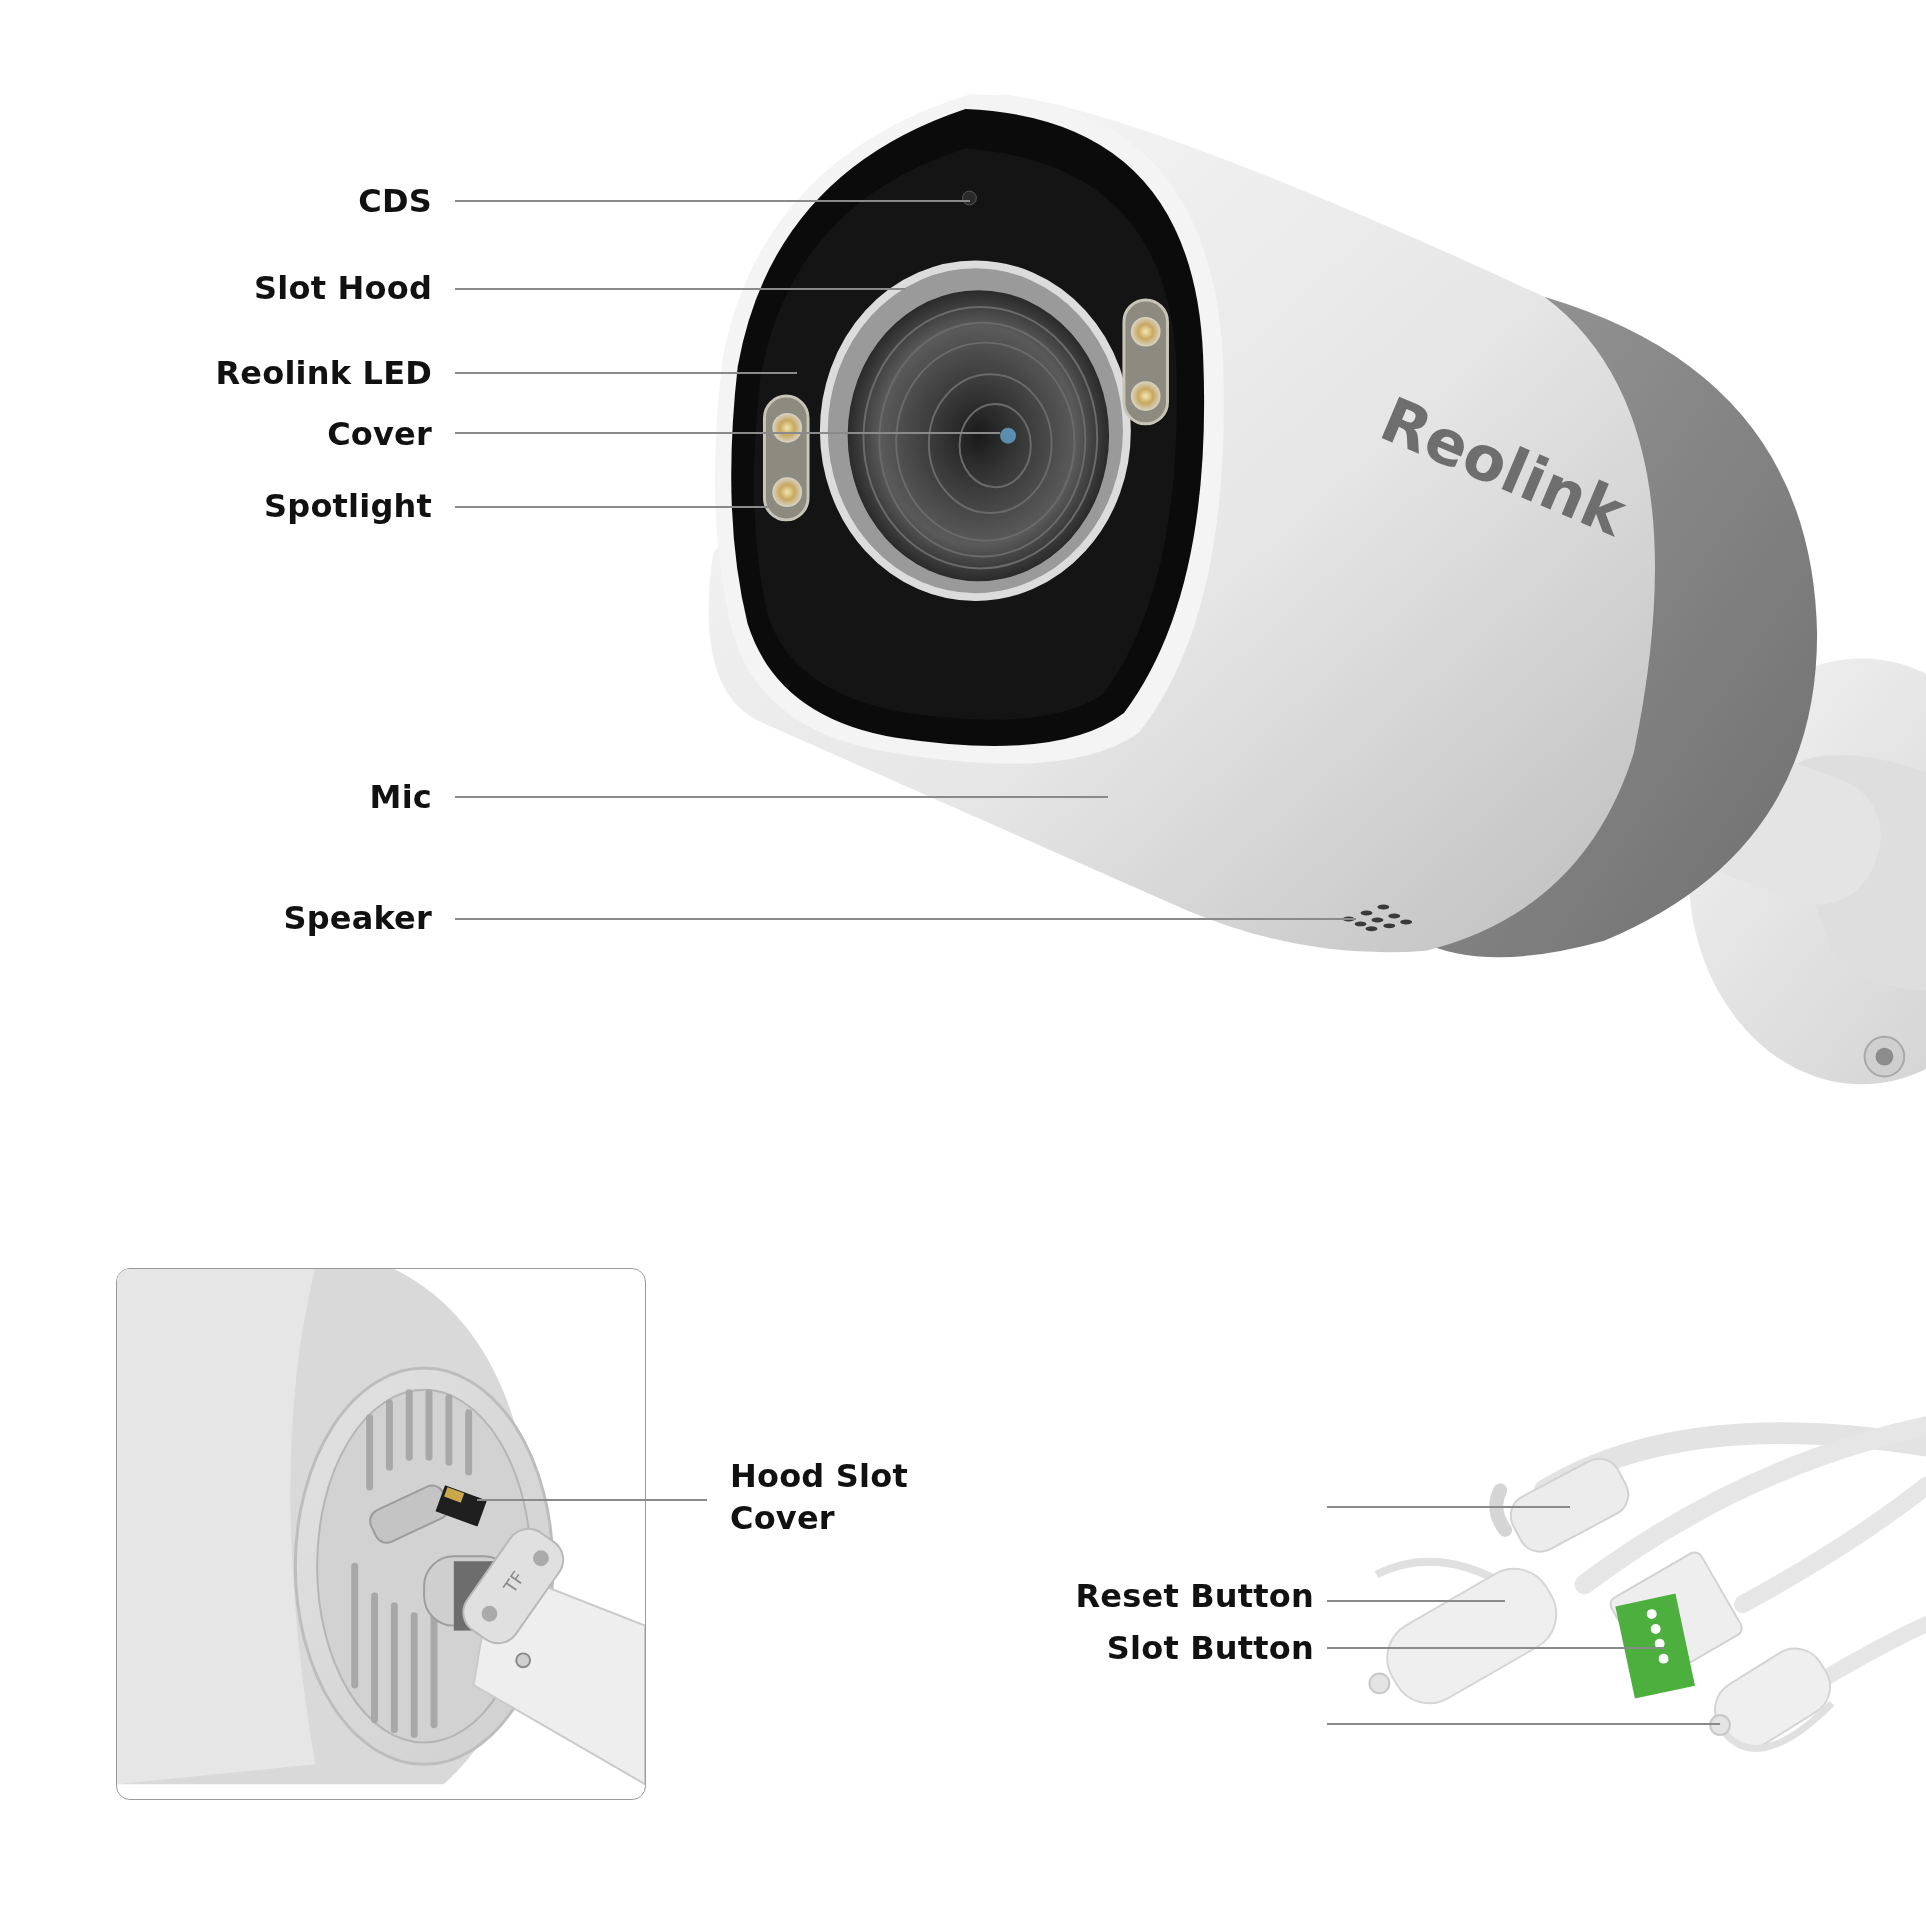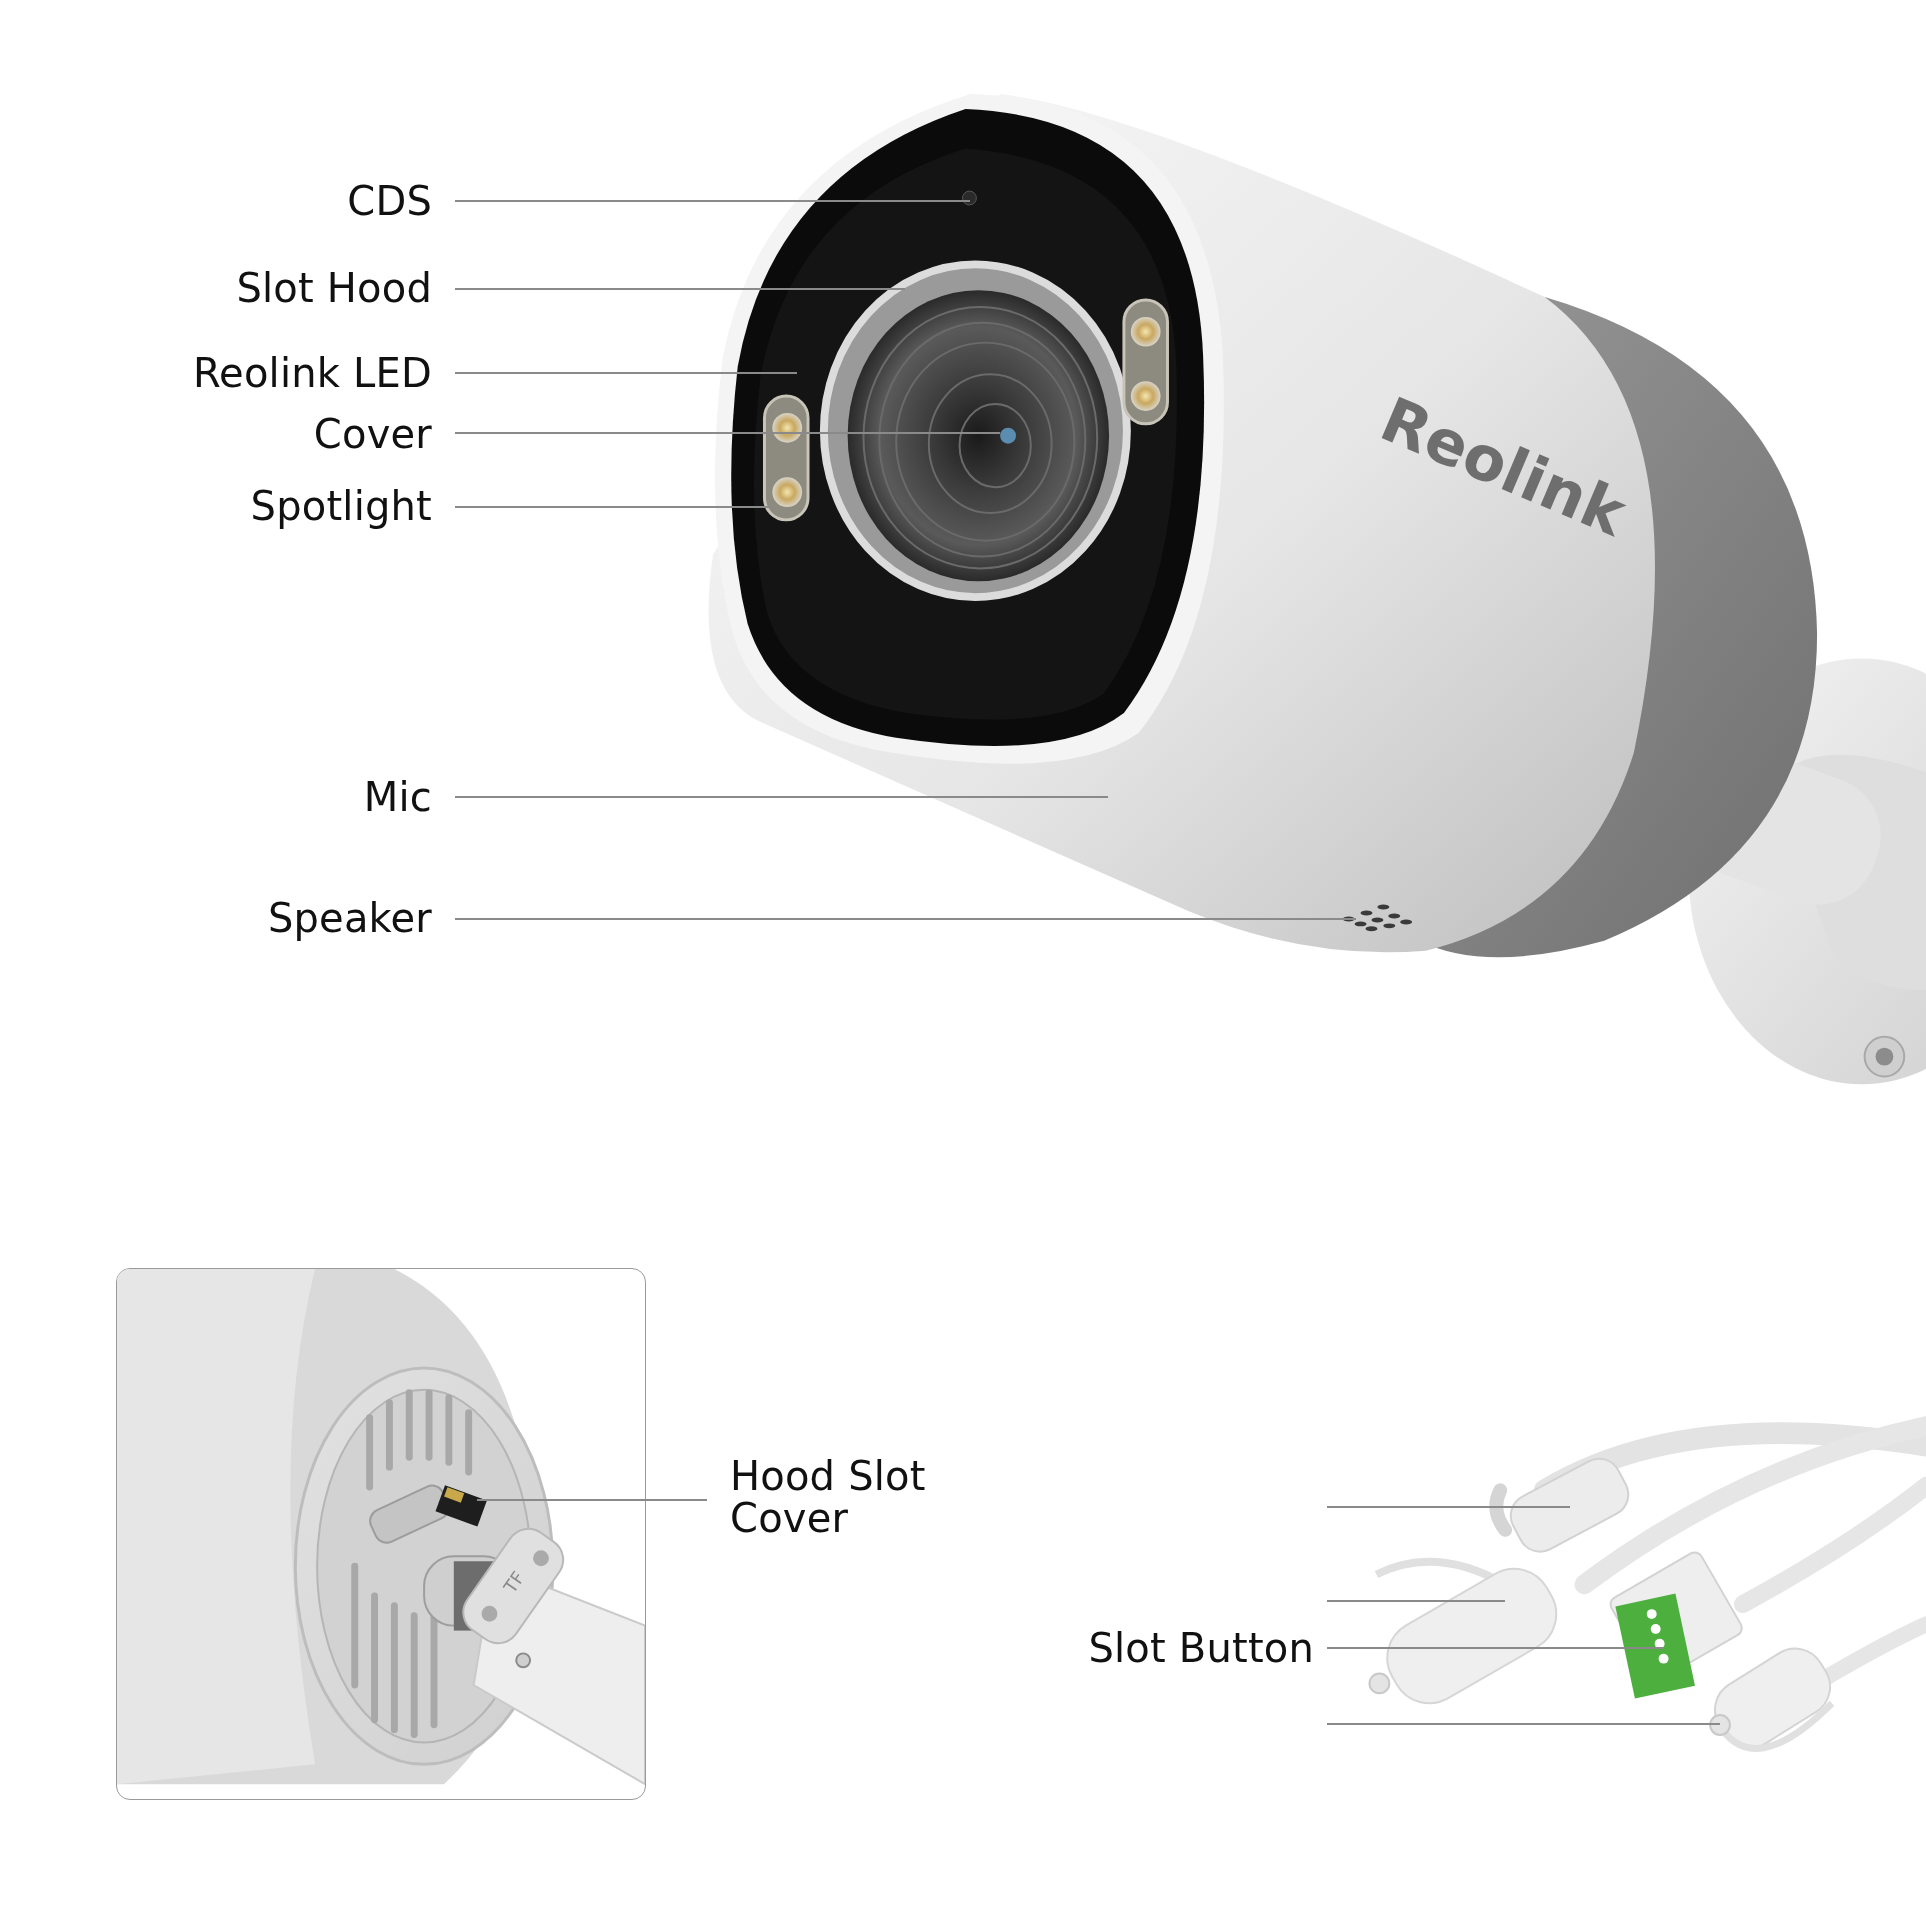--- a/index.html
+++ b/index.html
@@ -1,19 +1,19 @@
 <!DOCTYPE html>
 <html><head>
 <meta charset="utf-8">
 <style>
   html, body { margin: 0; padding: 0; background: #ffffff; }
   body { width: 1927px; height: 1927px; position: relative; overflow: hidden;
          font-family: "DejaVu Sans", sans-serif; color: #111; }
   .stage { position: absolute; left: 0; top: 0; width: 1927px; height: 1927px; }
-  .label { position: absolute; font-size: 40px; line-height: 44px; color: #111; white-space: nowrap; letter-spacing: 0.2px; }
+  .label { position: absolute; font-size: 32px; line-height: 44px; color: #111; white-space: nowrap; letter-spacing: 0.2px; font-weight: bold; }
   .label.right { text-align: right; }
   .label.multi { white-space: normal; }
   .leader { position: absolute; height: 2px; background: #8a8a8a; }
   .inset { position: absolute; left: 116px; top: 1268px; width: 528px; height: 530px;
            border: 1.5px solid #9a9a9a; border-radius: 14px; overflow: hidden; background: #fff; }
   svg { position: absolute; left: 0; top: 0; }
 </style>
 </head>
 <body>
 
@@ -199,20 +199,21 @@
   </div>
 
   <div class="label multi" style="left:730px; top:1455px; width:257px; line-height:42px;">
     <div>Hood Slot</div>
     <div>Cover</div>
   </div>
   <div class="leader" style="left:477px; top:1499px; width:230px;"></div>
 
   <div class="leader" style="left:1327px; top:1506px; width:243px;"></div>
 
+  <div class="label right" style="left:891px; top:1574px; width:423px;">Reset Button</div>
   <div class="leader" style="left:1327px; top:1600px; width:178px;"></div>
 
   <div class="label right" style="left:891px; top:1626px; width:423px;">Slot Button</div>
   <div class="leader" style="left:1327px; top:1647px; width:337px;"></div>
 
   <div class="leader" style="left:1327px; top:1723px; width:393px;"></div>
 </div>
 
 
 </body></html>

